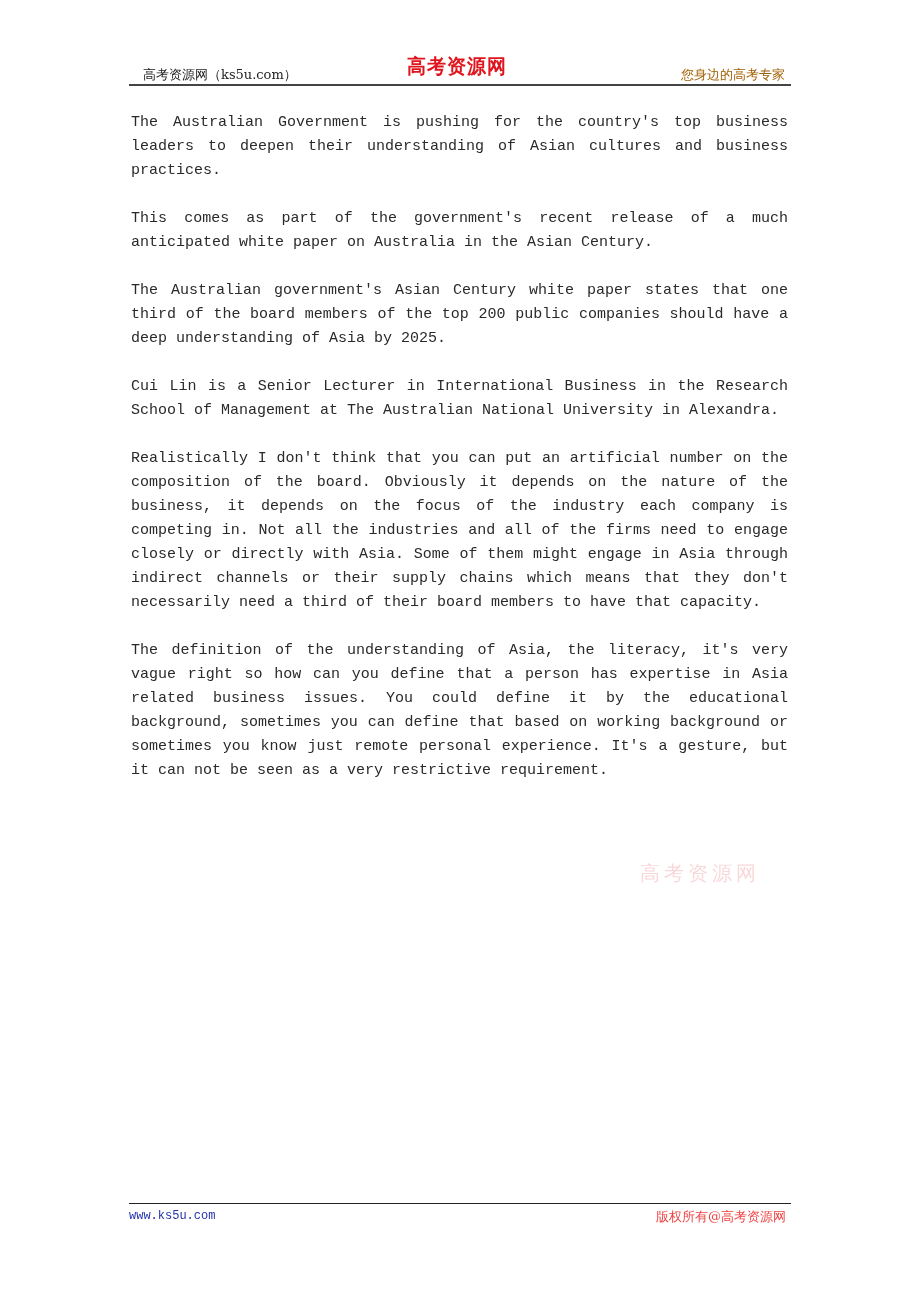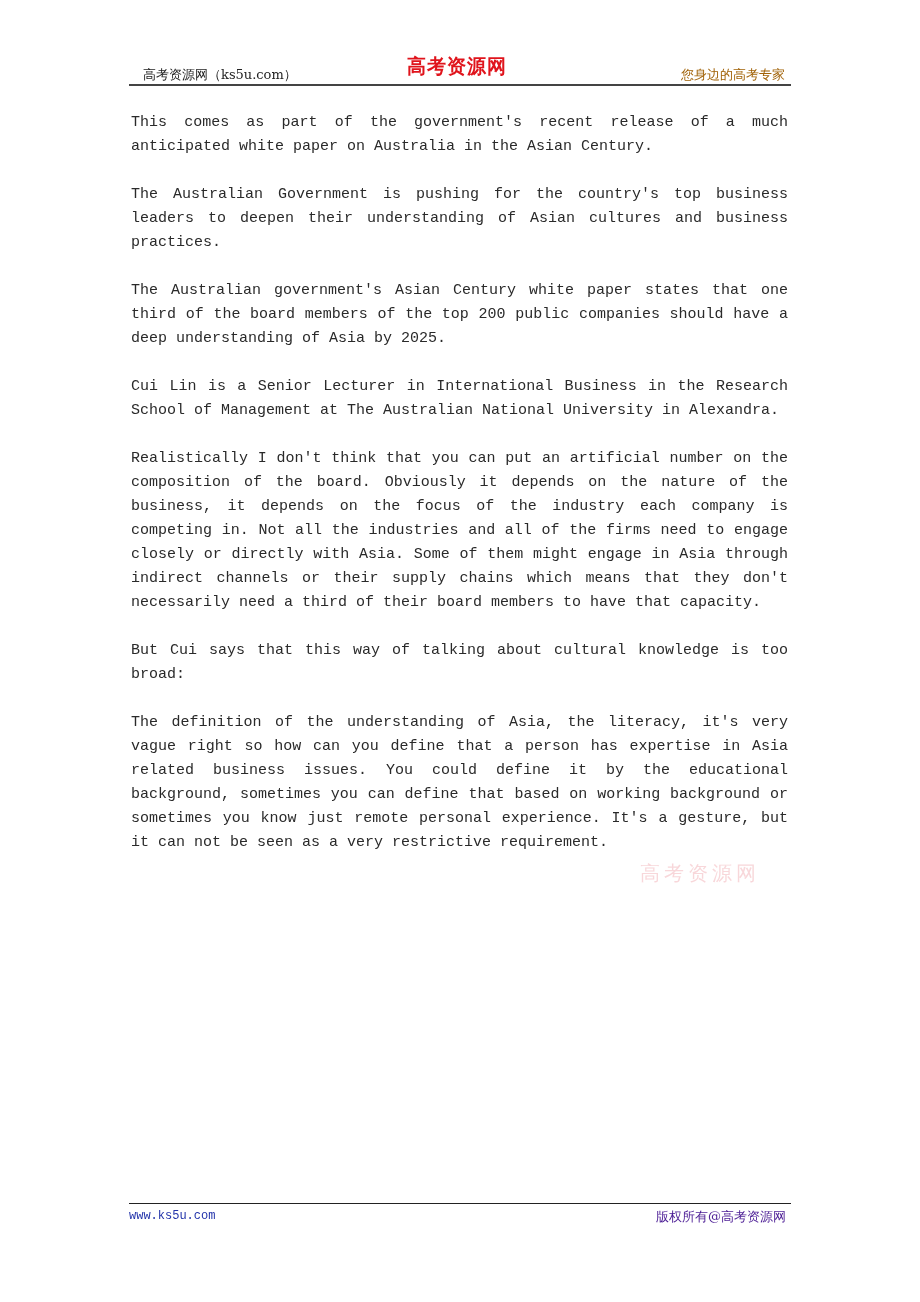--- a/index.html
+++ b/index.html
@@ -112,41 +112,40 @@
       color: #2233aa;
       text-decoration: none;
       white-space: nowrap;
     }
     .footer-right {
       position: absolute;
       right: 5px;
       top: 5px;
       font-family: "DejaVu Serif", serif;
       font-size: 13px;
-      color: #4c1d95;
+      color: #ef4444;
       white-space: nowrap;
     }
   </style>
 </head>
 <body>
 
 <header class="page-header">
   <span class="header-left">高考资源网（ks5u.com）</span>
   <span class="header-logo">高考资源网</span>
   <span class="header-right">您身边的高考专家</span>
   <div class="header-rule"></div>
 </header>
 
 <main class="content">
+  <p>The Australian Government is pushing for the country's top business leaders to deepen their understanding of Asian cultures and business practices.</p>
   <p>This comes as part of the government's recent release of a much anticipated white paper on Australia in the Asian Century.</p>
-  <p>The Australian Government is pushing for the country's top business leaders to deepen their understanding of Asian cultures and business practices.</p>
   <p>The Australian government's Asian Century white paper states that one third of the board members of the top 200 public companies should have a deep understanding of Asia by 2025.</p>
   <p>Cui Lin is a Senior Lecturer in International Business in the Research School of Management at The Australian National University in Alexandra.</p>
   <p>Realistically I don't think that you can put an artificial number on the composition of the board. Obviously it depends on the nature of the business, it depends on the focus of the industry each company is competing in. Not all the industries and all of the firms need to engage closely or directly with Asia. Some of them might engage in Asia through indirect channels or their supply chains which means that they don't necessarily need a third of their board members to have that capacity.</p>
-  <p>But Cui says that this way of talking about cultural knowledge is too broad:</p>
   <p>The definition of the understanding of Asia, the literacy, it's very vague right so how can you define that a person has expertise in Asia related business issues. You could define it by the educational background, sometimes you can define that based on working background or sometimes you know just remote personal experience. It's a gesture, but it can not be seen as a very restrictive requirement.</p>
 </main>
 
 <div class="watermark">高考资源网</div>
 
 <footer class="page-footer">
   <div class="footer-rule"></div>
   <a class="footer-left">www.ks5u.com</a>
   <span class="footer-right">版权所有@高考资源网</span>
 </footer>

